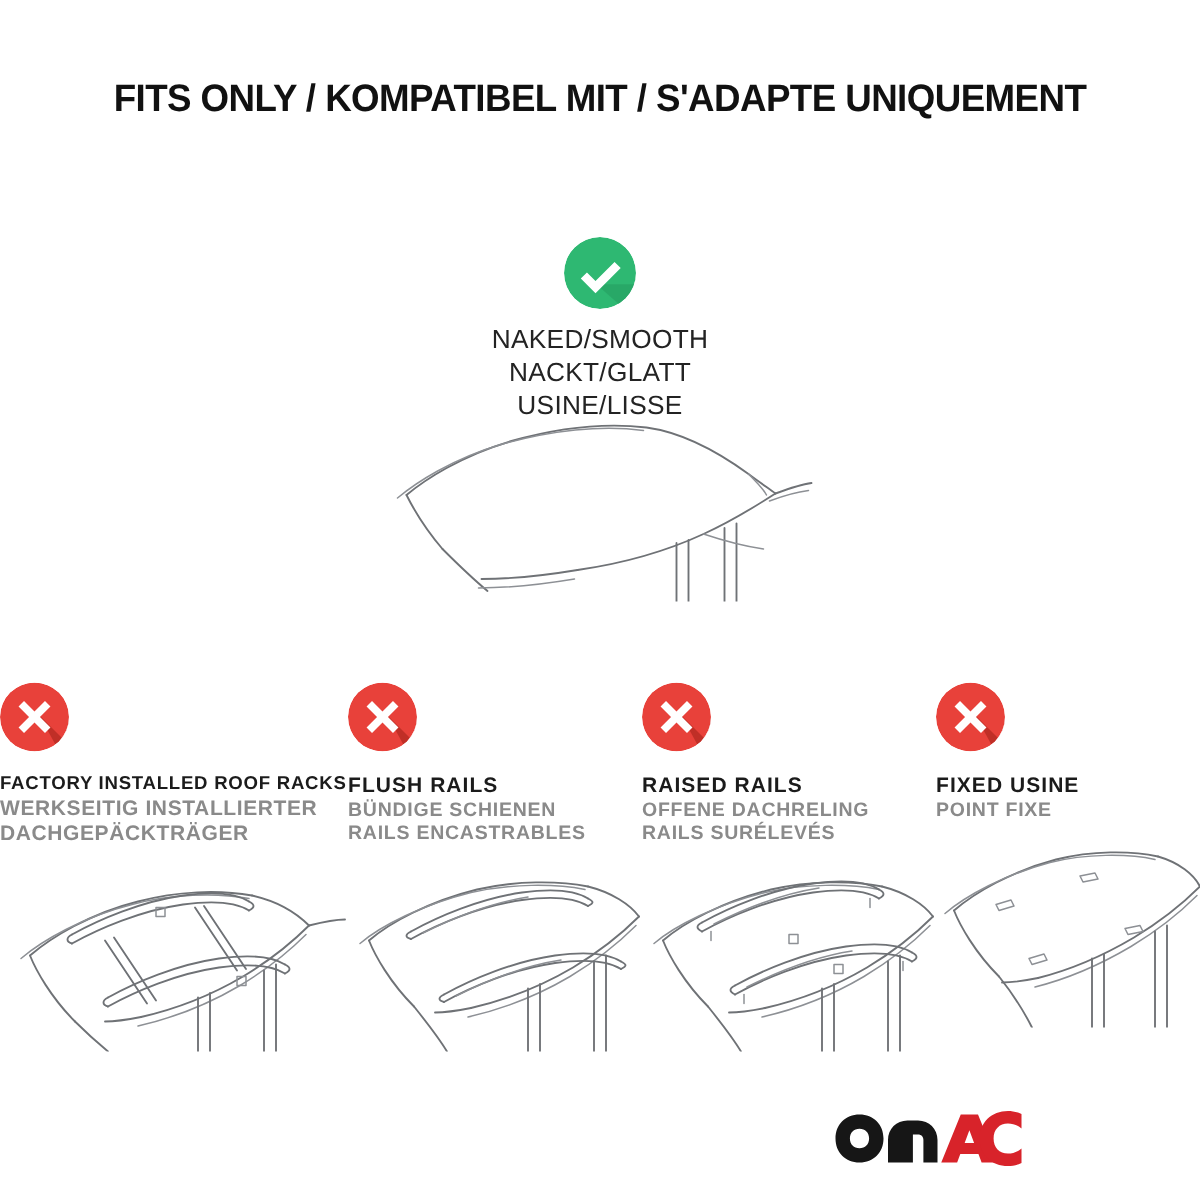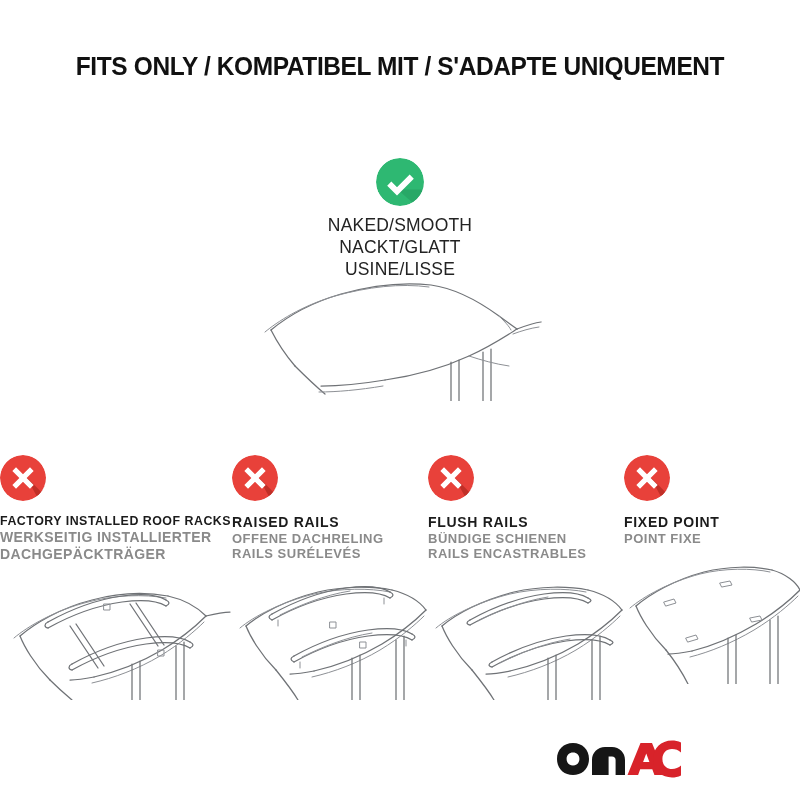--- a/index.html
+++ b/index.html
@@ -232,121 +232,121 @@
           <path class="roofline" d="M76 56 L104 98"></path>
           <path class="roofline" d="M130 36 L158 78"></path>
           <path class="roofline" d="M136 35 L164 77"></path>
 
           <path class="roofline-thin" d="M104 36 L110 36 L110 42 L104 42 Z"></path>
           <path class="roofline-thin" d="M158 82 L164 82 L164 88 L158 88 Z"></path>
         </svg>
       </div>
     </div>
 
-    <div class="cell c2">
+    <div class="cell c1">
       <div class="badge">
         <svg viewBox="0 0 48 48" aria-hidden="true">
           <circle cx="24" cy="24" r="24" fill="#E8413A"></circle>
           <path d="M27.5 23 L48 43.5 L48 24 A24 24 0 0 1 38.5 43.2 L27.5 23 Z" fill="#B32921" opacity="0.75"></path>
           <path d="M24 20.2 L31.3 12.9 L35.1 16.7 L27.8 24 L35.1 31.3 L31.3 35.1 L24 27.8 L16.7 35.1 L12.9 31.3 L20.2 24 L12.9 16.7 L16.7 12.9 Z" fill="#ffffff"></path>
         </svg>
       </div>
       <div class="cell-labels">
-        <div class="l0">RAISED RAILS</div>
-        <div class="ln">OFFENE DACHRELING</div>
-        <div class="ln">RAILS SURÉLEVÉS</div>
+        <div class="l0">FLUSH RAILS</div>
+        <div class="ln">BÜNDIGE SCHIENEN</div>
+        <div class="ln">RAILS ENCASTRABLES</div>
       </div>
       <div class="cell-roof">
         <svg viewBox="0 0 196 132" aria-hidden="true">
           <path class="roofline" d="M14 58 C28 46 54 32 86 24 C112 18 140 18 160 22"></path>
           <path class="roofline" d="M160 22 C176 26 188 34 194 42"></path>
           <path class="roofline" d="M14 58 C18 68 28 86 44 102"></path>
           <path class="roofline" d="M44 102 C52 112 60 122 66 132"></path>
           <path class="roofline-thin" d="M8 60 C22 48 50 34 82 26 C108 20 138 20 158 24"></path>
           <path class="roofline" d="M194 42 C186 50 170 64 150 76 C128 89 104 98 82 103"></path>
           <path class="roofline-thin" d="M192 48 C184 56 168 70 148 82 C126 95 102 104 80 109"></path>
           <path class="roofline" d="M82 103 C72 105 64 106 58 106"></path>
           <path class="roofline" d="M120 90 L120 132"></path>
           <path class="roofline" d="M128 87 L128 132"></path>
           <path class="roofline" d="M164 72 L164 132"></path>
           <path class="roofline" d="M172 68 L172 132"></path>
 
-          <path class="roofline" d="M40 46 C58 36 86 24 114 20 C136 17 150 19 158 24"></path>
-          <path class="roofline" d="M40 52 C58 42 86 30 114 26 C136 23 150 25 158 30"></path>
-          <path class="roofline" d="M40 46 C36 48 36 50 40 52"></path>
-          <path class="roofline" d="M158 24 C162 26 162 28 158 30"></path>
-          <path class="roofline-thin" d="M48 47 C66 38 92 27 118 23"></path>
-
-          <path class="roofline-thin" d="M46 52 L46 58"></path>
-          <path class="roofline-thin" d="M152 30 L152 36"></path>
-          <path class="roofline-thin" d="M98 54 L104 54 L104 60 L98 60 Z"></path>
-          <path class="roofline" d="M62 88 C80 78 108 66 136 62 C158 59 172 61 180 66"></path>
-          <path class="roofline" d="M62 94 C80 84 108 72 136 68 C158 65 172 67 180 72"></path>
-          <path class="roofline" d="M62 88 C58 90 58 92 62 94"></path>
-          <path class="roofline" d="M180 66 C184 68 184 70 180 72"></path>
-          <path class="roofline-thin" d="M70 89 C88 80 114 69 140 65"></path>
-          <path class="roofline-thin" d="M68 94 L68 100"></path>
-          <path class="roofline-thin" d="M174 72 L174 78"></path>
-          <path class="roofline-thin" d="M128 74 L134 74 L134 80 L128 80 Z"></path>
-        </svg>
-      </div>
-    </div>
-
-    <div class="cell c1">
+          <path class="roofline" d="M42 52 C60 42 88 30 116 26 C138 23 152 25 160 30"></path>
+          <path class="roofline" d="M42 57 C60 47 88 35 116 31 C138 28 152 30 160 35"></path>
+          <path class="roofline" d="M42 52 C38 54 38 56 42 57"></path>
+          <path class="roofline" d="M160 30 C164 32 164 33 160 35"></path>
+          <path class="roofline-thin" d="M50 53 C68 44 94 33 120 29"></path>
+          <path class="roofline" d="M64 94 C82 84 110 72 138 68 C160 65 174 67 182 72"></path>
+          <path class="roofline" d="M64 99 C82 89 110 77 138 73 C160 70 174 72 182 77"></path>
+          <path class="roofline" d="M64 94 C60 96 60 98 64 99"></path>
+          <path class="roofline" d="M182 72 C186 74 186 75 182 77"></path>
+          <path class="roofline-thin" d="M72 95 C90 86 116 75 142 71"></path>
+        </svg>
+      </div>
+    </div>
+
+    <div class="cell c2">
       <div class="badge">
         <svg viewBox="0 0 48 48" aria-hidden="true">
           <circle cx="24" cy="24" r="24" fill="#E8413A"></circle>
           <path d="M27.5 23 L48 43.5 L48 24 A24 24 0 0 1 38.5 43.2 L27.5 23 Z" fill="#B32921" opacity="0.75"></path>
           <path d="M24 20.2 L31.3 12.9 L35.1 16.7 L27.8 24 L35.1 31.3 L31.3 35.1 L24 27.8 L16.7 35.1 L12.9 31.3 L20.2 24 L12.9 16.7 L16.7 12.9 Z" fill="#ffffff"></path>
         </svg>
       </div>
       <div class="cell-labels">
-        <div class="l0">FLUSH RAILS</div>
-        <div class="ln">BÜNDIGE SCHIENEN</div>
-        <div class="ln">RAILS ENCASTRABLES</div>
+        <div class="l0">RAISED RAILS</div>
+        <div class="ln">OFFENE DACHRELING</div>
+        <div class="ln">RAILS SURÉLEVÉS</div>
       </div>
       <div class="cell-roof">
         <svg viewBox="0 0 196 132" aria-hidden="true">
           <path class="roofline" d="M14 58 C28 46 54 32 86 24 C112 18 140 18 160 22"></path>
           <path class="roofline" d="M160 22 C176 26 188 34 194 42"></path>
           <path class="roofline" d="M14 58 C18 68 28 86 44 102"></path>
           <path class="roofline" d="M44 102 C52 112 60 122 66 132"></path>
           <path class="roofline-thin" d="M8 60 C22 48 50 34 82 26 C108 20 138 20 158 24"></path>
           <path class="roofline" d="M194 42 C186 50 170 64 150 76 C128 89 104 98 82 103"></path>
           <path class="roofline-thin" d="M192 48 C184 56 168 70 148 82 C126 95 102 104 80 109"></path>
           <path class="roofline" d="M82 103 C72 105 64 106 58 106"></path>
           <path class="roofline" d="M120 90 L120 132"></path>
           <path class="roofline" d="M128 87 L128 132"></path>
           <path class="roofline" d="M164 72 L164 132"></path>
           <path class="roofline" d="M172 68 L172 132"></path>
 
-          <path class="roofline" d="M42 52 C60 42 88 30 116 26 C138 23 152 25 160 30"></path>
-          <path class="roofline" d="M42 57 C60 47 88 35 116 31 C138 28 152 30 160 35"></path>
-          <path class="roofline" d="M42 52 C38 54 38 56 42 57"></path>
-          <path class="roofline" d="M160 30 C164 32 164 33 160 35"></path>
-          <path class="roofline-thin" d="M50 53 C68 44 94 33 120 29"></path>
-          <path class="roofline" d="M64 94 C82 84 110 72 138 68 C160 65 174 67 182 72"></path>
-          <path class="roofline" d="M64 99 C82 89 110 77 138 73 C160 70 174 72 182 77"></path>
-          <path class="roofline" d="M64 94 C60 96 60 98 64 99"></path>
-          <path class="roofline" d="M182 72 C186 74 186 75 182 77"></path>
-          <path class="roofline-thin" d="M72 95 C90 86 116 75 142 71"></path>
+          <path class="roofline" d="M40 46 C58 36 86 24 114 20 C136 17 150 19 158 24"></path>
+          <path class="roofline" d="M40 52 C58 42 86 30 114 26 C136 23 150 25 158 30"></path>
+          <path class="roofline" d="M40 46 C36 48 36 50 40 52"></path>
+          <path class="roofline" d="M158 24 C162 26 162 28 158 30"></path>
+          <path class="roofline-thin" d="M48 47 C66 38 92 27 118 23"></path>
+
+          <path class="roofline-thin" d="M46 52 L46 58"></path>
+          <path class="roofline-thin" d="M152 30 L152 36"></path>
+          <path class="roofline-thin" d="M98 54 L104 54 L104 60 L98 60 Z"></path>
+          <path class="roofline" d="M62 88 C80 78 108 66 136 62 C158 59 172 61 180 66"></path>
+          <path class="roofline" d="M62 94 C80 84 108 72 136 68 C158 65 172 67 180 72"></path>
+          <path class="roofline" d="M62 88 C58 90 58 92 62 94"></path>
+          <path class="roofline" d="M180 66 C184 68 184 70 180 72"></path>
+          <path class="roofline-thin" d="M70 89 C88 80 114 69 140 65"></path>
+          <path class="roofline-thin" d="M68 94 L68 100"></path>
+          <path class="roofline-thin" d="M174 72 L174 78"></path>
+          <path class="roofline-thin" d="M128 74 L134 74 L134 80 L128 80 Z"></path>
         </svg>
       </div>
     </div>
 
     <div class="cell c3">
       <div class="badge">
         <svg viewBox="0 0 48 48" aria-hidden="true">
           <circle cx="24" cy="24" r="24" fill="#E8413A"></circle>
           <path d="M27.5 23 L48 43.5 L48 24 A24 24 0 0 1 38.5 43.2 L27.5 23 Z" fill="#B32921" opacity="0.75"></path>
           <path d="M24 20.2 L31.3 12.9 L35.1 16.7 L27.8 24 L35.1 31.3 L31.3 35.1 L24 27.8 L16.7 35.1 L12.9 31.3 L20.2 24 L12.9 16.7 L16.7 12.9 Z" fill="#ffffff"></path>
         </svg>
       </div>
       <div class="cell-labels">
-        <div class="l0">FIXED POINT</div>
+        <div class="l0">FIXED USINE</div>
         <div class="ln">POINT FIXE</div>
       </div>
       <div class="cell-roof">
         <svg viewBox="0 0 176 132" aria-hidden="true">
           <path class="roofline" d="M12 54 C26 42 50 28 80 20 C104 14 130 14 148 18"></path>
           <path class="roofline" d="M148 18 C162 22 172 30 176 38"></path>
           <path class="roofline" d="M12 54 C16 64 26 82 42 98"></path>
           <path class="roofline" d="M42 98 C50 108 58 120 64 132"></path>
           <path class="roofline-thin" d="M6 56 C20 44 46 30 76 22 C100 16 128 16 146 20"></path>
           <path class="roofline" d="M176 38 C168 46 152 60 132 72 C110 85 88 94 68 99"></path>

